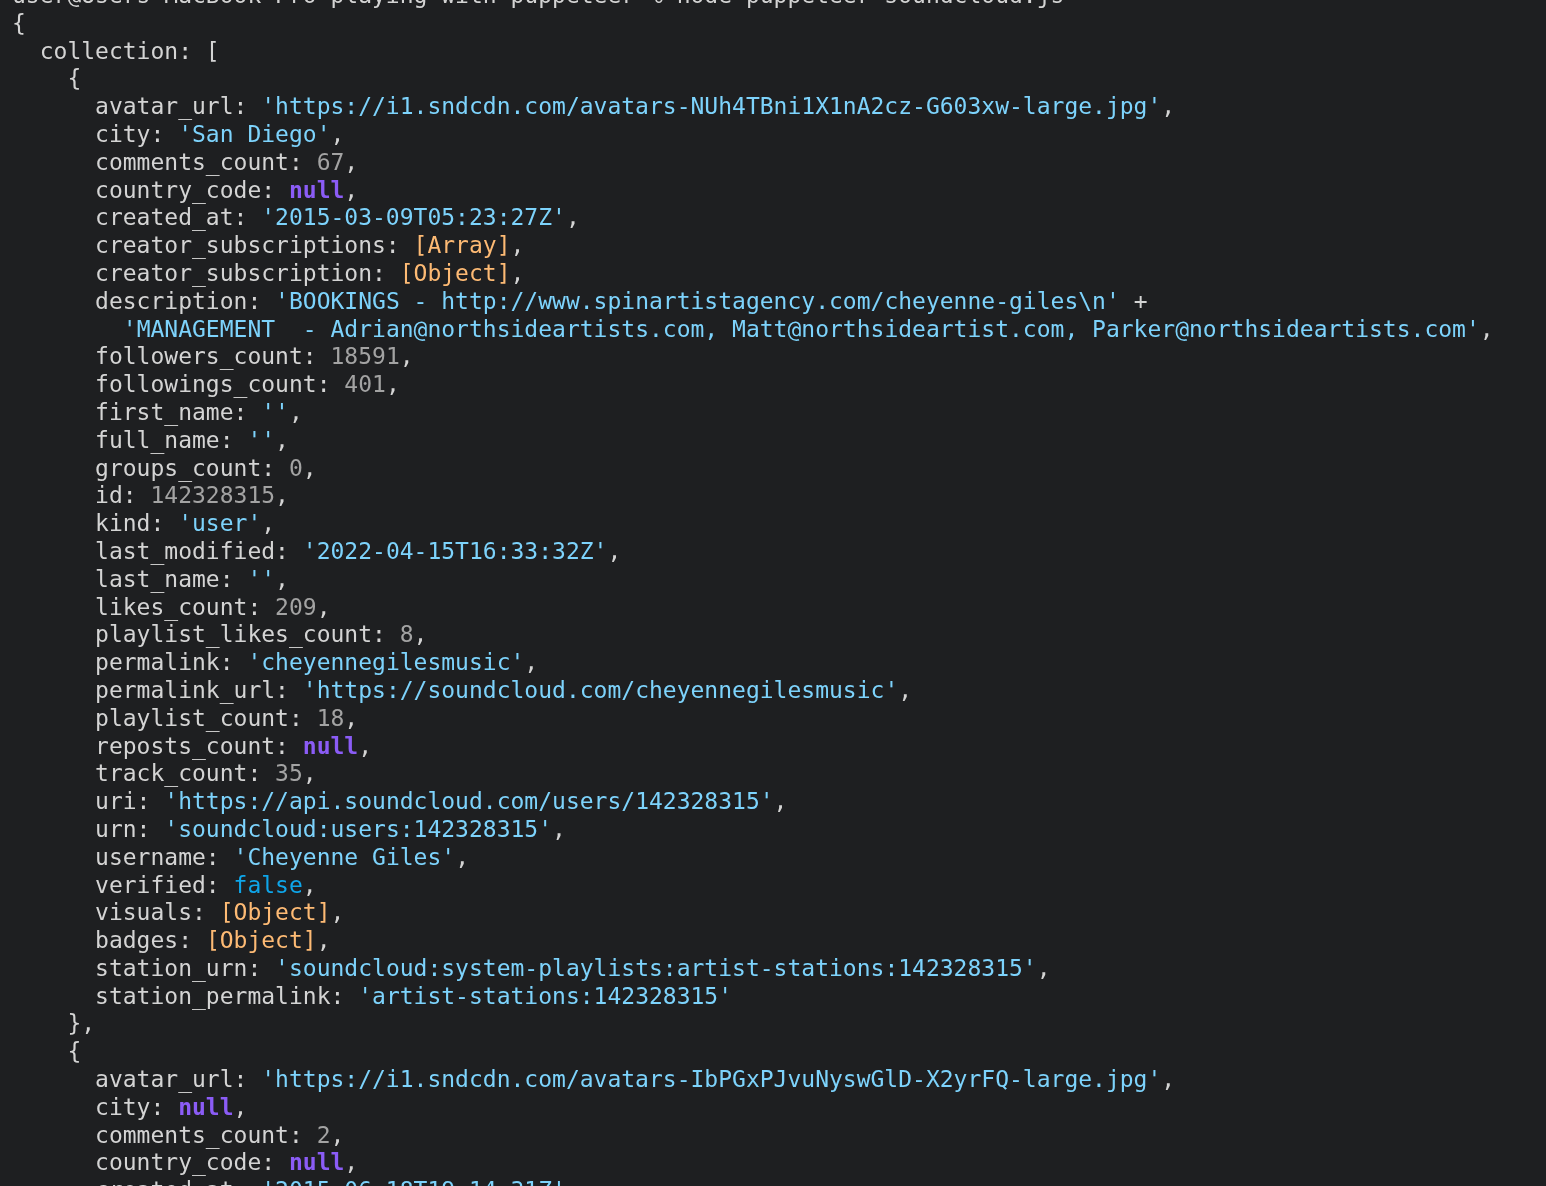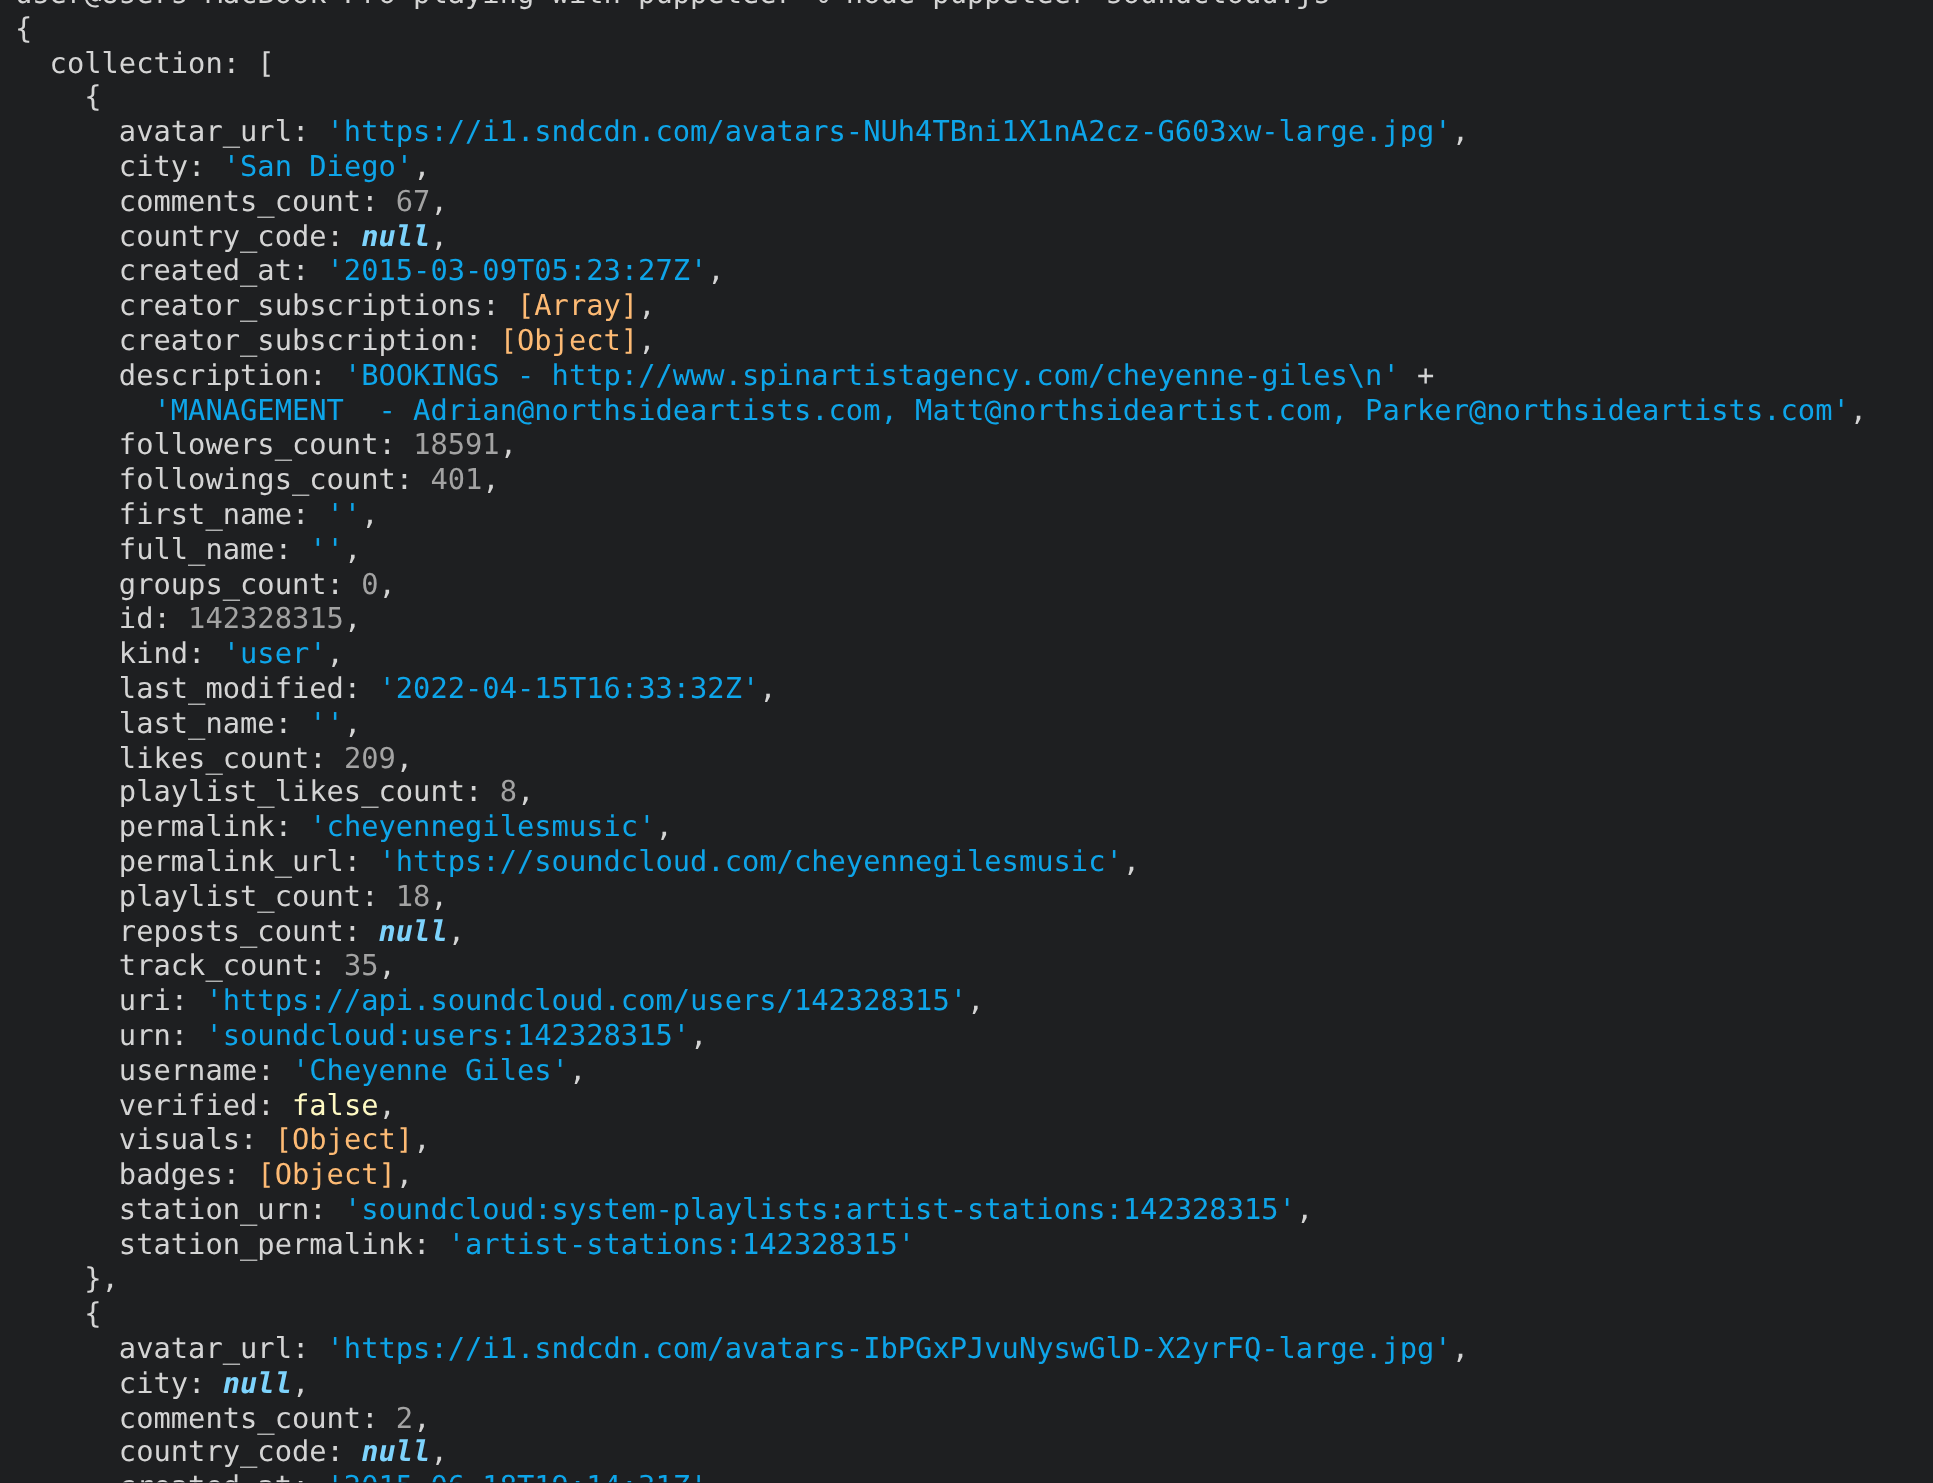--- a/index.html
+++ b/index.html
@@ -19,24 +19,24 @@
   }
   pre.console {
     margin: -18px 0 0 0;
     padding: 0 0 0 12px;
     font-family: "DejaVu Sans Mono", "Liberation Mono", monospace;
     font-size: 23px;
     line-height: 27.8px;
     color: #d4d4d4;
   }
   .line { height: 27.8px; white-space: pre; }
-  .tok-s { color: #0ea5e9; }            
+  .tok-s { color: #7dd3fc; }            
   .tok-n { color: #a3a3a3; }            
-  .tok-b { color: #fef9c3; }            
-  .tok-u { color: #7dd3fc; font-weight: bold; font-style: italic; }  
+  .tok-b { color: #0ea5e9; }            
+  .tok-u { color: #8b5cf6; font-weight: bold; }  
   .tok-o { color: #fdba74; }            
   .tok-p { color: #d4d4d4; }            
 </style>
 </head>
 <body>
 
 <div class="terminal">
   <pre class="console"><div class="line"><span class="tok-p">user@Users-MacBook-Pro playing-with-puppeteer % node puppeteer-soundcloud.js</span></div><div class="line"><span class="tok-p">{</span></div><div class="line"><span class="tok-p">  collection: [</span></div><div class="line"><span class="tok-p">    {</span></div><div class="line"><span class="tok-p">      avatar_url: </span><span class="tok-s">'https://i1.sndcdn.com/avatars-NUh4TBni1X1nA2cz-G603xw-large.jpg'</span><span class="tok-p">,</span></div><div class="line"><span class="tok-p">      city: </span><span class="tok-s">'San Diego'</span><span class="tok-p">,</span></div><div class="line"><span class="tok-p">      comments_count: </span><span class="tok-n">67</span><span class="tok-p">,</span></div><div class="line"><span class="tok-p">      country_code: </span><span class="tok-u">null</span><span class="tok-p">,</span></div><div class="line"><span class="tok-p">      created_at: </span><span class="tok-s">'2015-03-09T05:23:27Z'</span><span class="tok-p">,</span></div><div class="line"><span class="tok-p">      creator_subscriptions: </span><span class="tok-o">[Array]</span><span class="tok-p">,</span></div><div class="line"><span class="tok-p">      creator_subscription: </span><span class="tok-o">[Object]</span><span class="tok-p">,</span></div><div class="line"><span class="tok-p">      description: </span><span class="tok-s">'BOOKINGS - http://www.spinartistagency.com/cheyenne-giles\n'</span><span class="tok-p"> +</span></div><div class="line"><span class="tok-p">        </span><span class="tok-s">'MANAGEMENT  - Adrian@northsideartists.com, Matt@northsideartist.com, Parker@northsideartists.com'</span><span class="tok-p">,</span></div><div class="line"><span class="tok-p">      followers_count: </span><span class="tok-n">18591</span><span class="tok-p">,</span></div><div class="line"><span class="tok-p">      followings_count: </span><span class="tok-n">401</span><span class="tok-p">,</span></div><div class="line"><span class="tok-p">      first_name: </span><span class="tok-s">''</span><span class="tok-p">,</span></div><div class="line"><span class="tok-p">      full_name: </span><span class="tok-s">''</span><span class="tok-p">,</span></div><div class="line"><span class="tok-p">      groups_count: </span><span class="tok-n">0</span><span class="tok-p">,</span></div><div class="line"><span class="tok-p">      id: </span><span class="tok-n">142328315</span><span class="tok-p">,</span></div><div class="line"><span class="tok-p">      kind: </span><span class="tok-s">'user'</span><span class="tok-p">,</span></div><div class="line"><span class="tok-p">      last_modified: </span><span class="tok-s">'2022-04-15T16:33:32Z'</span><span class="tok-p">,</span></div><div class="line"><span class="tok-p">      last_name: </span><span class="tok-s">''</span><span class="tok-p">,</span></div><div class="line"><span class="tok-p">      likes_count: </span><span class="tok-n">209</span><span class="tok-p">,</span></div><div class="line"><span class="tok-p">      playlist_likes_count: </span><span class="tok-n">8</span><span class="tok-p">,</span></div><div class="line"><span class="tok-p">      permalink: </span><span class="tok-s">'cheyennegilesmusic'</span><span class="tok-p">,</span></div><div class="line"><span class="tok-p">      permalink_url: </span><span class="tok-s">'https://soundcloud.com/cheyennegilesmusic'</span><span class="tok-p">,</span></div><div class="line"><span class="tok-p">      playlist_count: </span><span class="tok-n">18</span><span class="tok-p">,</span></div><div class="line"><span class="tok-p">      reposts_count: </span><span class="tok-u">null</span><span class="tok-p">,</span></div><div class="line"><span class="tok-p">      track_count: </span><span class="tok-n">35</span><span class="tok-p">,</span></div><div class="line"><span class="tok-p">      uri: </span><span class="tok-s">'https://api.soundcloud.com/users/142328315'</span><span class="tok-p">,</span></div><div class="line"><span class="tok-p">      urn: </span><span class="tok-s">'soundcloud:users:142328315'</span><span class="tok-p">,</span></div><div class="line"><span class="tok-p">      username: </span><span class="tok-s">'Cheyenne Giles'</span><span class="tok-p">,</span></div><div class="line"><span class="tok-p">      verified: </span><span class="tok-b">false</span><span class="tok-p">,</span></div><div class="line"><span class="tok-p">      visuals: </span><span class="tok-o">[Object]</span><span class="tok-p">,</span></div><div class="line"><span class="tok-p">      badges: </span><span class="tok-o">[Object]</span><span class="tok-p">,</span></div><div class="line"><span class="tok-p">      station_urn: </span><span class="tok-s">'soundcloud:system-playlists:artist-stations:142328315'</span><span class="tok-p">,</span></div><div class="line"><span class="tok-p">      station_permalink: </span><span class="tok-s">'artist-stations:142328315'</span></div><div class="line"><span class="tok-p">    },</span></div><div class="line"><span class="tok-p">    {</span></div><div class="line"><span class="tok-p">      avatar_url: </span><span class="tok-s">'https://i1.sndcdn.com/avatars-IbPGxPJvuNyswGlD-X2yrFQ-large.jpg'</span><span class="tok-p">,</span></div><div class="line"><span class="tok-p">      city: </span><span class="tok-u">null</span><span class="tok-p">,</span></div><div class="line"><span class="tok-p">      comments_count: </span><span class="tok-n">2</span><span class="tok-p">,</span></div><div class="line"><span class="tok-p">      country_code: </span><span class="tok-u">null</span><span class="tok-p">,</span></div><div class="line"><span class="tok-p">      created_at: </span><span class="tok-s">'2015-06-18T19:14:31Z'</span><span class="tok-p">,</span></div></pre>
 </div>
 

